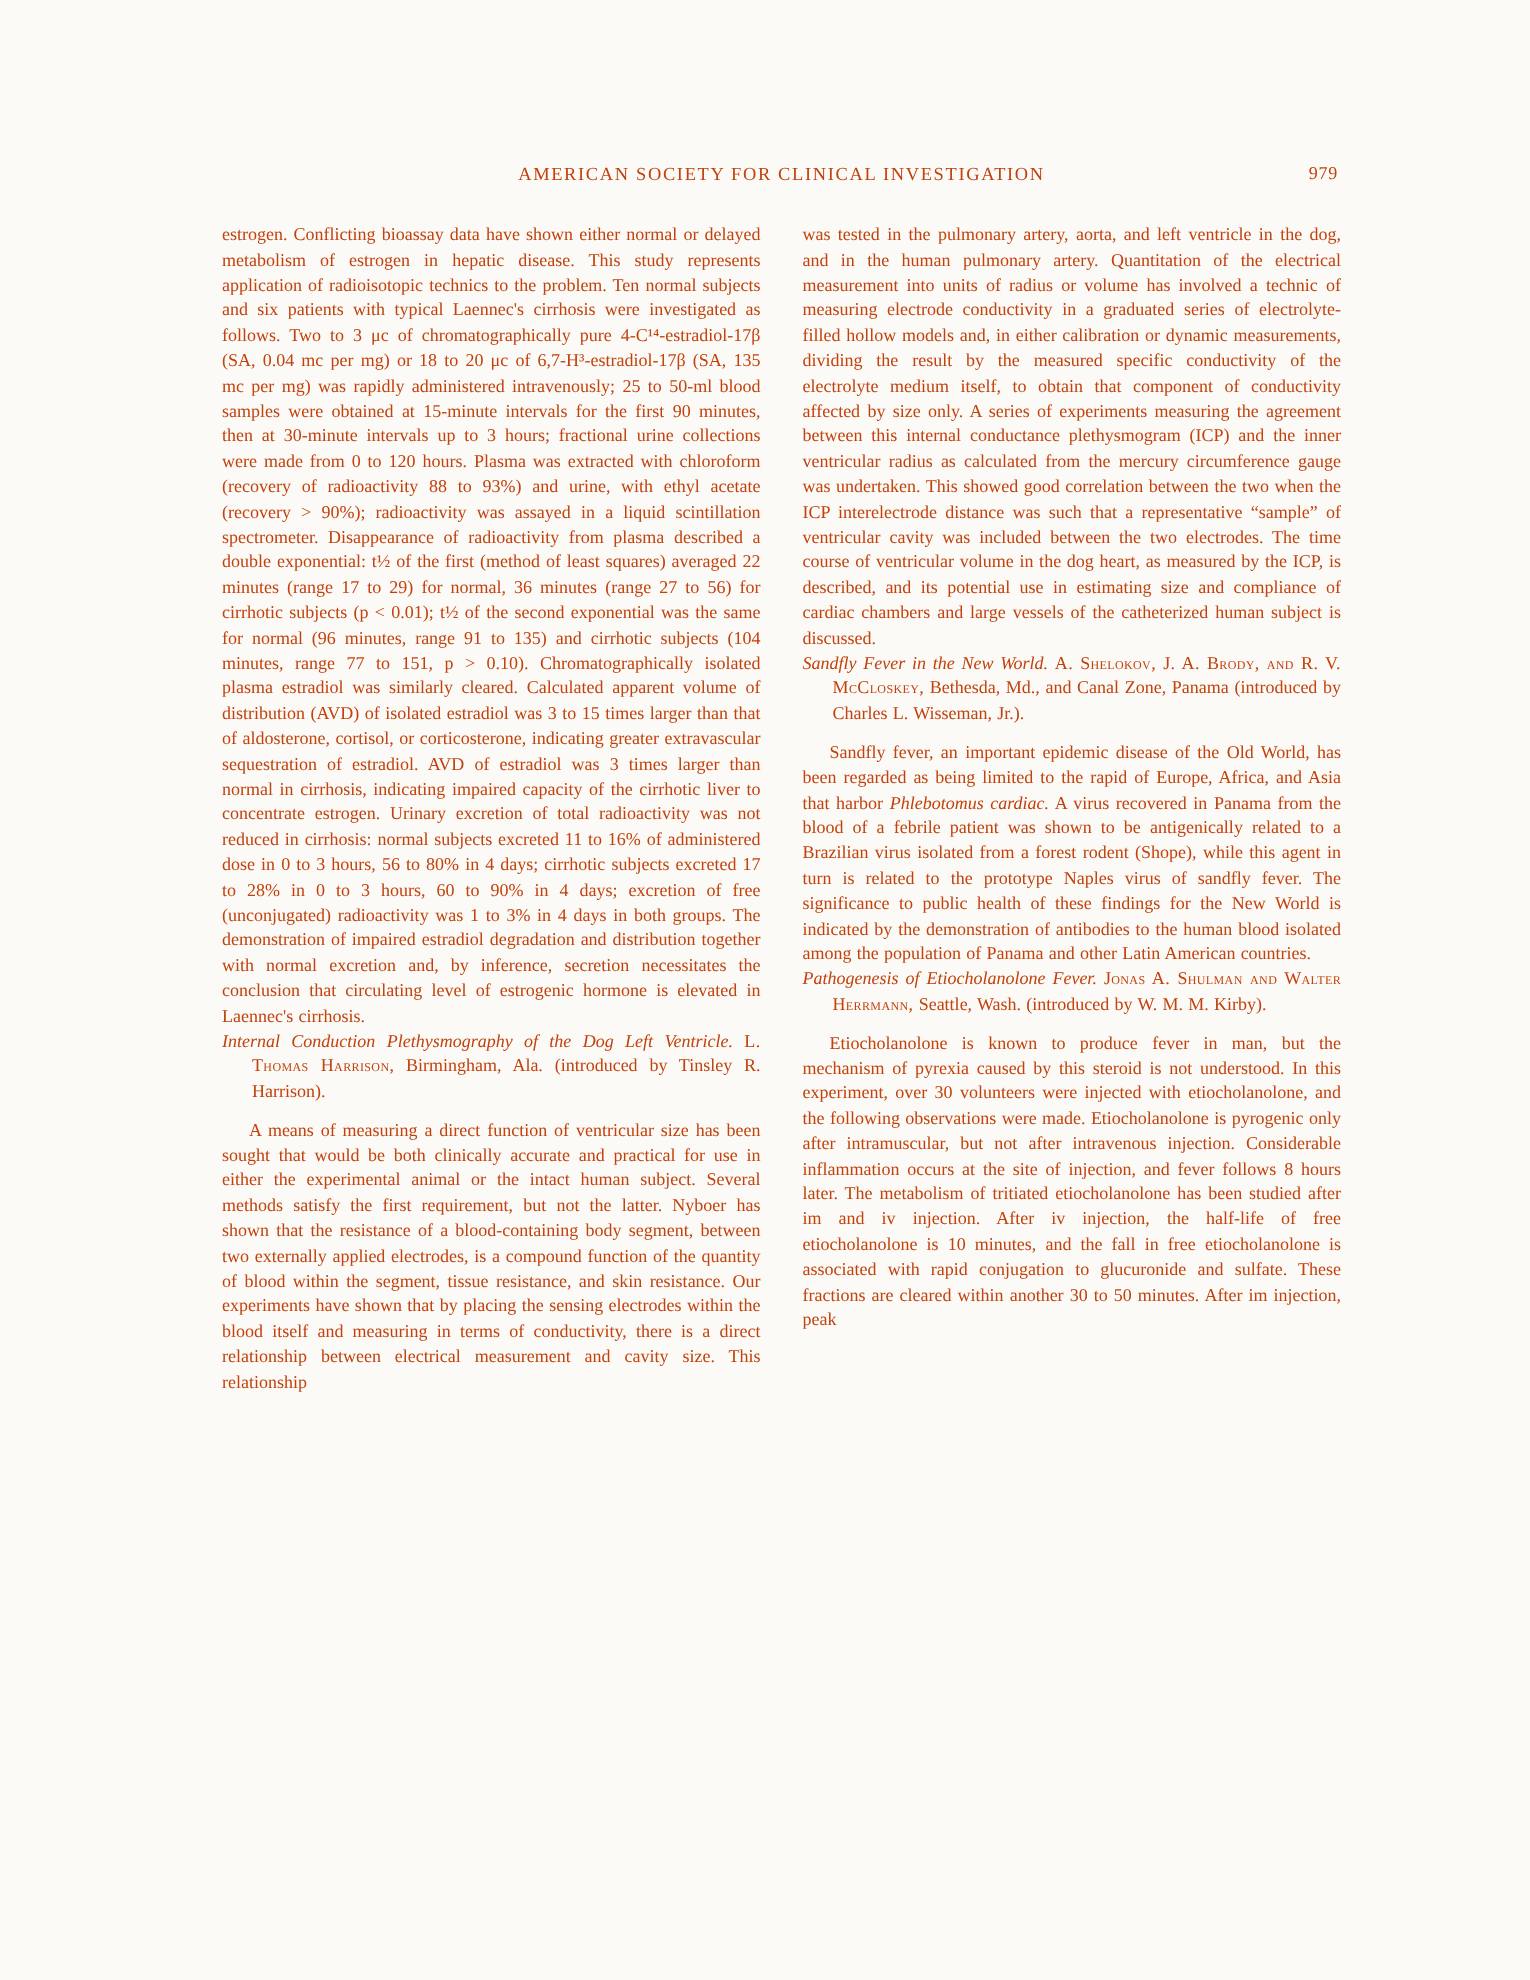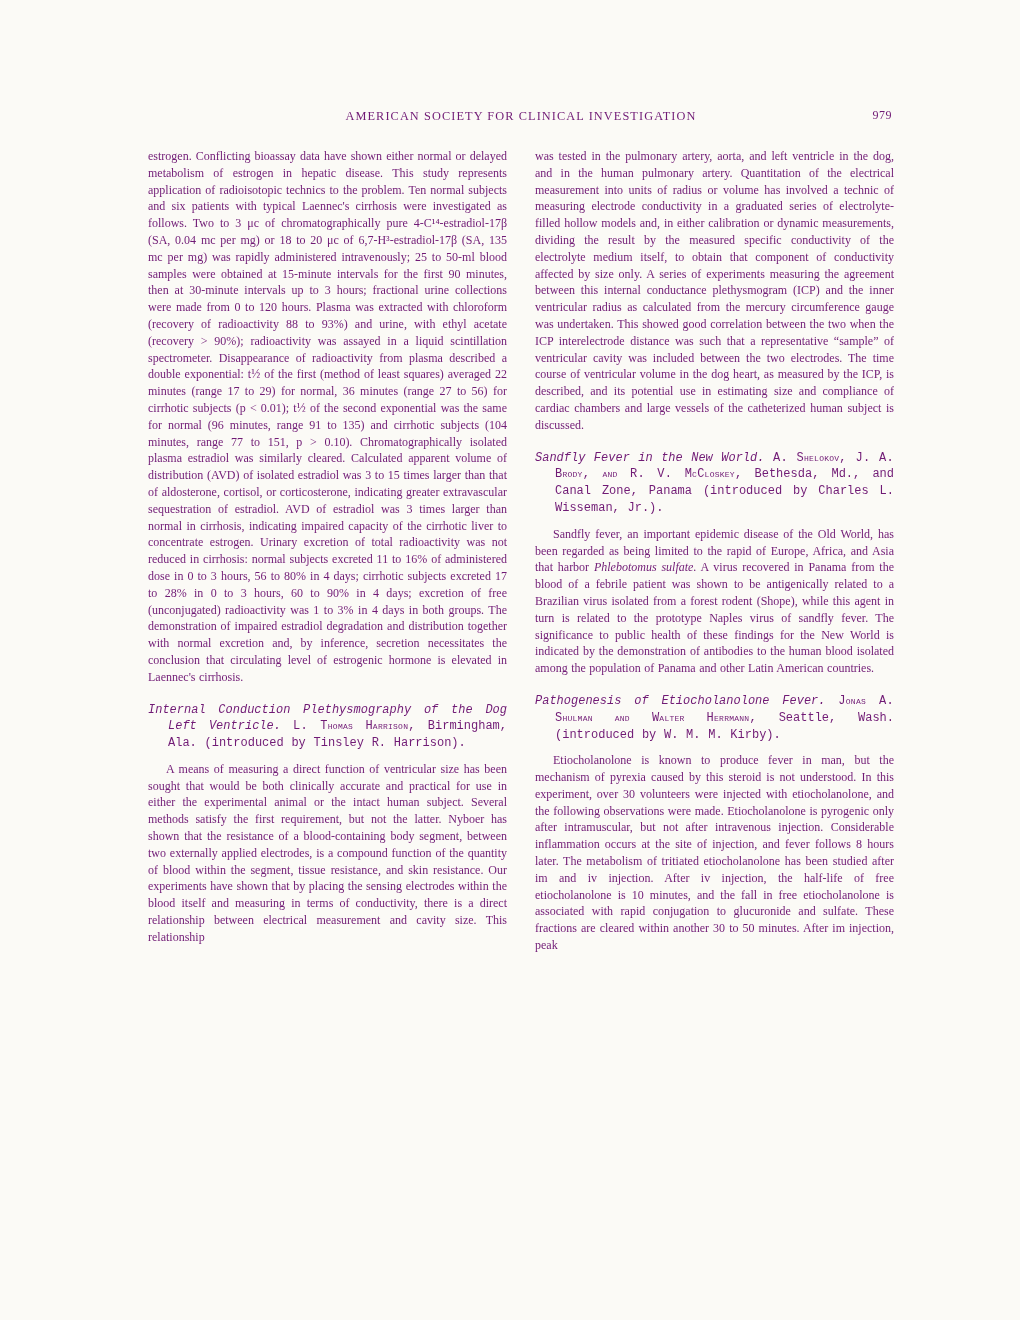--- a/index.html
+++ b/index.html
@@ -7,21 +7,21 @@
     padding: 0;
     background: #fbfaf6;
   }
   .page {
     position: relative;
     width: 1020px;
     height: 1320px;
     background: #fbfaf6;
     overflow: hidden;
     font-family: "Liberation Serif", serif;
-    color: #701a75;
+    color: #c2410c;
   }
   .content {
     position: absolute;
     left: 148px;
     top: 108px;
     width: 746px;
   }
   .running-head {
     position: relative;
     height: 16px;
@@ -50,24 +50,23 @@
     text-align: justify;
     font-size: 12px;
     line-height: 16.8px;
     hyphens: auto;
     -webkit-hyphens: auto;
     word-spacing: 0.5px;
   }
   .col p { margin: 0; }
   p.indent { text-indent: 18px; }
   p.abstract-heading {
-    margin-top: 16px;
+    margin-top: 0;
     padding-left: 20px;
     text-indent: -20px;
-    font-family: Liberation Mono, monospace;
   }
   p.body-after-heading { margin-top: 9px; }
   .title-italic { font-style: italic; }
   .smallcaps {
     font-variant: small-caps;
     letter-spacing: 0.25px;
   }
 </style>
 </head>
 <body>
@@ -98,21 +97,21 @@
         <p>was tested in the pulmonary artery, aorta, and left ventricle in the dog, and in the human pulmonary artery. Quantitation of the electrical measurement into units of radius or volume has involved a technic of measuring electrode conductivity in a graduated series of electrolyte-filled hollow models and, in either calibration or dynamic measurements, dividing the result by the measured specific conductivity of the electrolyte medium itself, to obtain that component of conductivity affected by size only. A series of experiments measuring the agreement between this internal conductance plethysmogram (ICP) and the inner ventricular radius as calculated from the mercury circumference gauge was undertaken. This showed good correlation between the two when the ICP interelectrode distance was such that a representative “sample” of ventricular cavity was included between the two electrodes. The time course of ventricular volume in the dog heart, as measured by the ICP, is described, and its potential use in estimating size and compliance of cardiac chambers and large vessels of the catheterized human subject is discussed.</p>
 
         <p class="abstract-heading">
           <span class="title-italic">Sandfly Fever in the New World.</span>
           <span class="smallcaps">A. Shelokov, J. A. Brody, and R. V. McCloskey,</span>
           <span>Bethesda, Md., and Canal Zone, Panama (introduced by Charles L. Wisseman, Jr.).</span>
         </p>
 
         <p class="indent body-after-heading">
           <span>Sandfly fever, an important epidemic disease of the Old World, has been regarded as being limited to the rapid of Europe, Africa, and Asia that harbor</span>
-          <span class="title-italic">Phlebotomus sulfate.</span>
+          <span class="title-italic">Phlebotomus cardiac.</span>
           <span>A virus recovered in Panama from the blood of a febrile patient was shown to be antigenically related to a Brazilian virus isolated from a forest rodent (Shope), while this agent in turn is related to the prototype Naples virus of sandfly fever. The significance to public health of these findings for the New World is indicated by the demonstration of antibodies to the human blood isolated among the population of Panama and other Latin American countries.</span>
         </p>
 
         <p class="abstract-heading">
           <span class="title-italic">Pathogenesis of Etiocholanolone Fever.</span>
           <span class="smallcaps">Jonas A. Shulman and Walter Herrmann,</span>
           <span>Seattle, Wash. (introduced by W. M. M. Kirby).</span>
         </p>
 
         <p class="indent body-after-heading">Etiocholanolone is known to produce fever in man, but the mechanism of pyrexia caused by this steroid is not understood. In this experiment, over 30 volunteers were injected with etiocholanolone, and the following observations were made. Etiocholanolone is pyrogenic only after intramuscular, but not after intravenous injection. Considerable inflammation occurs at the site of injection, and fever follows 8 hours later. The metabolism of tritiated etiocholanolone has been studied after im and iv injection. After iv injection, the half-life of free etiocholanolone is 10 minutes, and the fall in free etiocholanolone is associated with rapid conjugation to glucuronide and sulfate. These fractions are cleared within another 30 to 50 minutes. After im injection, peak</p>

